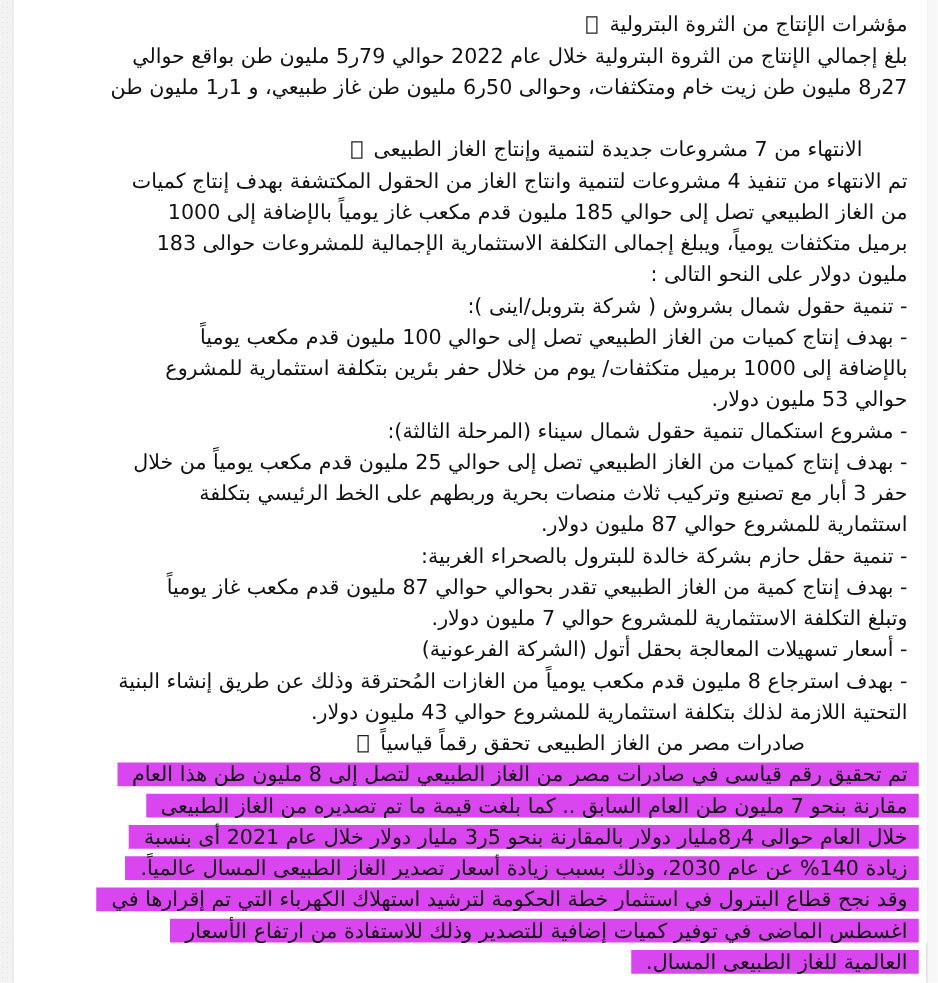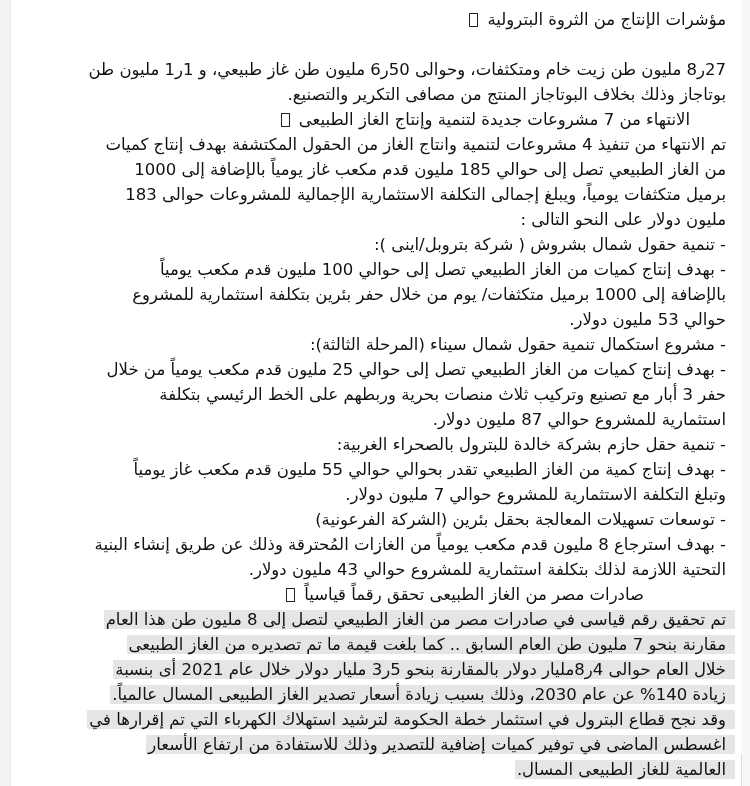--- a/index.html
+++ b/index.html
@@ -32,59 +32,59 @@
     font-family: "DejaVu Sans", sans-serif;
     letter-spacing: -0.2px;
   }
   .heading { }
   .box-glyph {
     display: inline-block; width: 9px; height: 14px;
     border: 1px solid #222; margin-right: 4px; vertical-align: -2px;
     box-sizing: border-box;
   }
   .hl {
-    background: #e5e5e5;
-    padding-left: 2px; padding-right: 9px; margin-right: -9px; text-align: right;
+    background: #d946ef;
+    padding-left: 12px; padding-right: 9px; margin-right: -9px; text-align: right;
   }
 </style>
 </head>
 <body>
 
 <div class="gutter"></div>
 <div class="right-edge"></div>
 
 <div class="page">
 
   <div class="line heading" style="top:7px">
     <span>مؤشرات الإنتاج من الثروة البترولية</span>
     <span class="box-glyph"></span>
   </div>
+  <div class="line" style="top:32px">بلغ إجمالي الإنتاج من الثروة البترولية خلال عام 2022 حوالي 79ر5 مليون طن بواقع حوالي</div>
   <div class="line" style="top:57px">27ر8 مليون طن زيت خام ومتكثفات، وحوالى 50ر6 مليون طن غاز طبيعي، و 1ر1 مليون طن</div>
-  <div class="line" style="top:82px">بوتاجاز وذلك بخلاف البوتاجاز المنتج من مصافى التكرير والتصنيع.</div>
 
   <div class="line heading" style="top:107px; right:52px">
     <span>الانتهاء من 7 مشروعات جديدة لتنمية وإنتاج الغاز الطبيعى</span>
     <span class="box-glyph"></span>
   </div>
   <div class="line" style="top:132px">تم الانتهاء من تنفيذ 4 مشروعات لتنمية وانتاج الغاز من الحقول المكتشفة بهدف إنتاج كميات</div>
   <div class="line" style="top:157px">من الغاز الطبيعي تصل إلى حوالي 185 مليون قدم مكعب غاز يومياً بالإضافة إلى 1000</div>
   <div class="line" style="top:182px">برميل متكثفات يومياً، ويبلغ إجمالى التكلفة الاستثمارية الإجمالية للمشروعات حوالى 183</div>
   <div class="line" style="top:232px">- تنمية حقول شمال بشروش ( شركة بتروبل/اينى ):</div>
   <div class="line" style="top:207px">مليون دولار على النحو التالى :</div>
   <div class="line" style="top:257px">- بهدف إنتاج كميات من الغاز الطبيعي تصل إلى حوالي 100 مليون قدم مكعب يومياً</div>
   <div class="line" style="top:282px">بالإضافة إلى 1000 برميل متكثفات/ يوم من خلال حفر بئرين  بتكلفة استثمارية للمشروع</div>
   <div class="line" style="top:307px">حوالي 53 مليون دولار.</div>
   <div class="line" style="top:332px">- مشروع استكمال تنمية حقول شمال سيناء (المرحلة الثالثة):</div>
   <div class="line" style="top:357px">- بهدف إنتاج كميات من الغاز الطبيعي تصل إلى حوالي 25 مليون قدم مكعب يومياً من خلال</div>
   <div class="line" style="top:382px">حفر 3 أبار مع تصنيع وتركيب ثلاث منصات بحرية وربطهم على الخط الرئيسي بتكلفة</div>
   <div class="line" style="top:407px">استثمارية للمشروع حوالي 87 مليون دولار.</div>
   <div class="line" style="top:432px">- تنمية حقل حازم بشركة خالدة للبترول بالصحراء الغربية:</div>
-  <div class="line" style="top:457px">- بهدف إنتاج كمية من الغاز الطبيعي تقدر بحوالي حوالي 55 مليون قدم مكعب غاز يومياً</div>
+  <div class="line" style="top:457px">- بهدف إنتاج كمية من الغاز الطبيعي تقدر بحوالي حوالي 87 مليون قدم مكعب غاز يومياً</div>
   <div class="line" style="top:482px">وتبلغ التكلفة الاستثمارية للمشروع حوالي 7 مليون دولار.</div>
-  <div class="line" style="top:507px">- توسعات تسهيلات المعالجة بحقل بئرين (الشركة الفرعونية)</div>
+  <div class="line" style="top:507px">- أسعار تسهيلات المعالجة بحقل أتول (الشركة الفرعونية)</div>
   <div class="line" style="top:532px">- بهدف استرجاع 8 مليون قدم مكعب يومياً من الغازات المُحترقة وذلك عن طريق إنشاء البنية</div>
   <div class="line" style="top:557px">التحتية اللازمة لذلك بتكلفة استثمارية للمشروع حوالي 43 مليون دولار.</div>
 
   <div class="line heading" style="top:582px; right:98px">
     <span>صادرات مصر من الغاز الطبيعى تحقق رقماً قياسياً</span>
     <span class="box-glyph"></span>
   </div>
   <div class="line" style="top:607px"><span class="hl">تم تحقيق رقم قياسى في صادرات مصر من الغاز الطبيعي لتصل إلى 8 مليون طن هذا العام</span></div>
   <div class="line" style="top:632px"><span class="hl">مقارنة بنحو 7 مليون طن العام السابق .. كما بلغت قيمة ما تم تصديره من الغاز الطبيعى</span></div>
   <div class="line" style="top:657px"><span class="hl">خلال العام حوالى 4ر8مليار دولار بالمقارنة بنحو 5ر3 مليار دولار خلال عام 2021 أى بنسبة</span></div>

